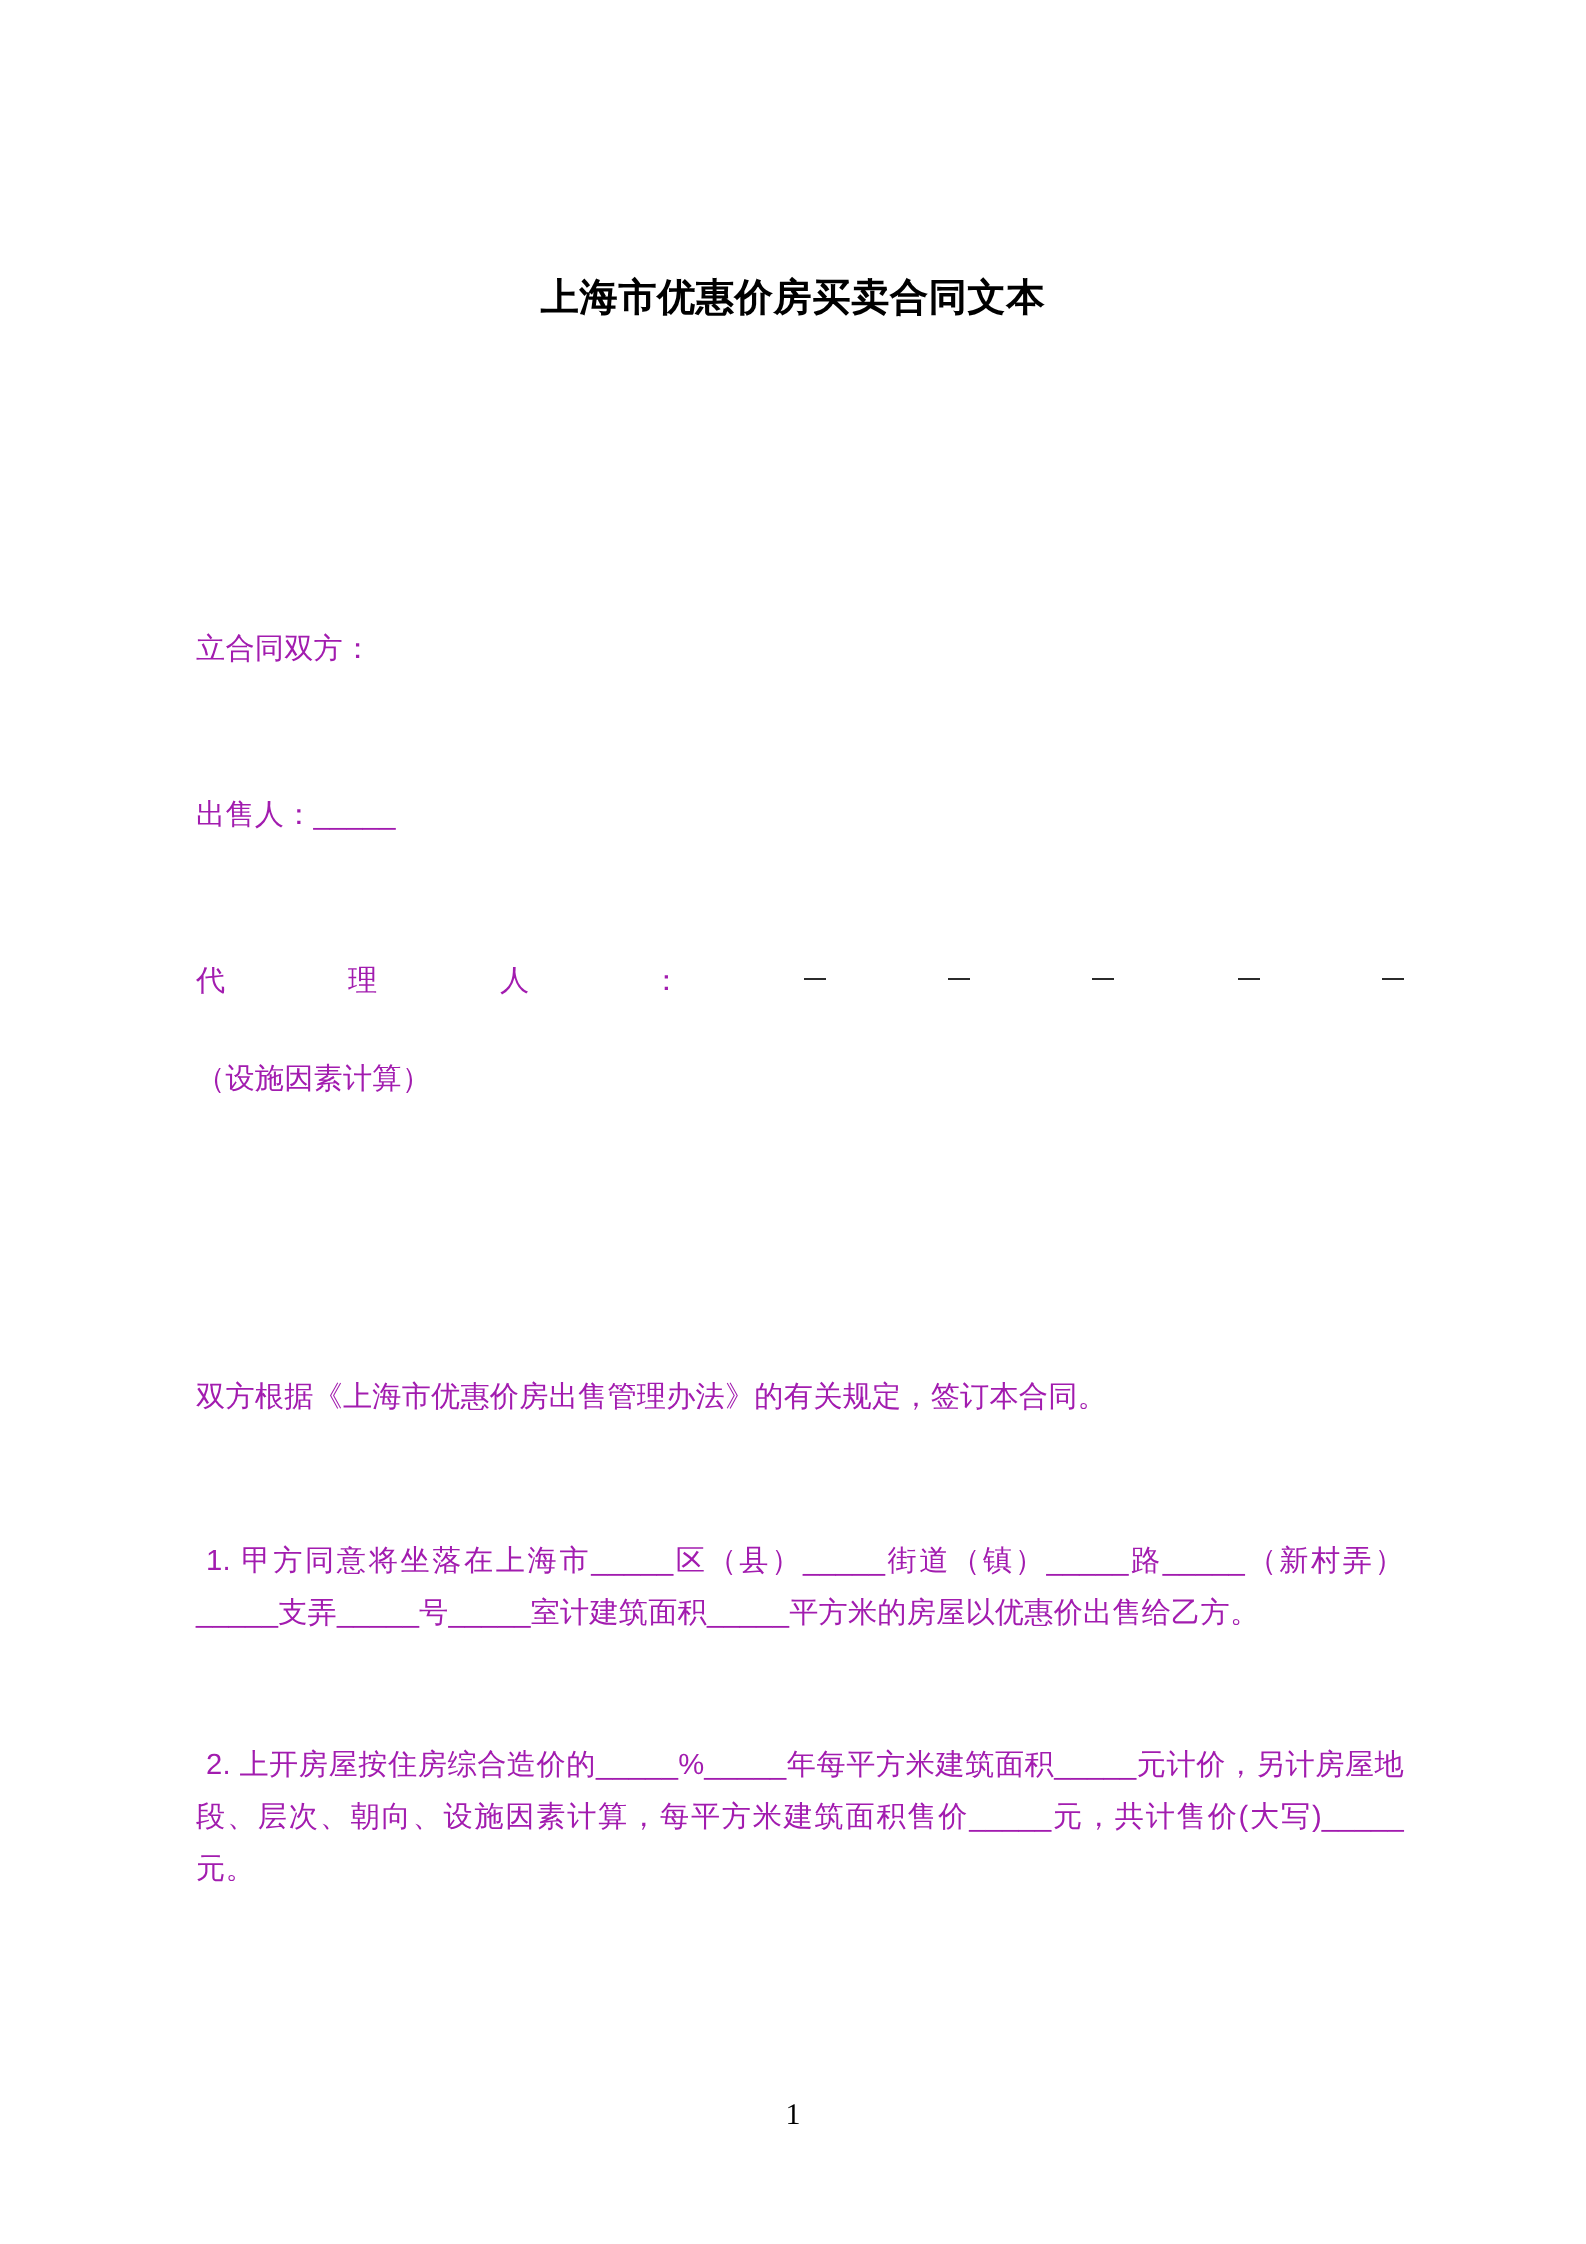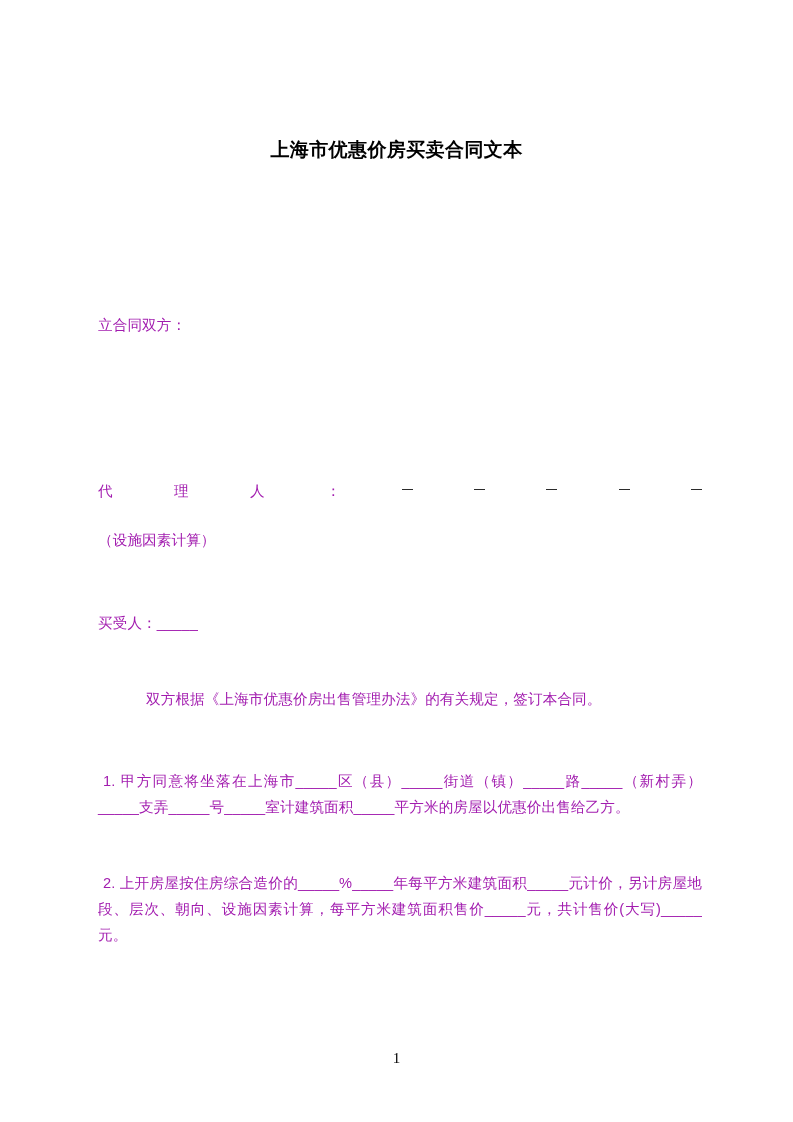--- a/index.html
+++ b/index.html
@@ -38,21 +38,21 @@
     line-height: 26px;
     color: #a21caf;
     letter-spacing: 0.1px;
     text-align: justify;
   }
   .block-party      { left: 98px; top: 312px; width: 604px; }
   .block-seller     { left: 98px; top: 395px; width: 604px; }
   .block-agent      { left: 98px; top: 478px; width: 604px; }
   .block-alias      { left: 98px; top: 527px; width: 604px; }
   .block-buyer      { left: 98px; top: 610px; width: 604px; }
-  .block-basis      { left: 98px; top: 686px; width: 604px; margin-left: 48px; }
+  .block-basis      { left: 98px; top: 686px; width: 604px; }
   .block-clause1    { left: 98px; top: 768px; width: 604px; }
   .block-clause2    { left: 98px; top: 870px; width: 604px; }
 
   
   .spread-line {
     display: flex;
     justify-content: space-between;
     width: 604px;
     font-size: 14.6px;
     line-height: 26px;
@@ -82,38 +82,38 @@
 </style>
 </head>
 <body>
 
 <div class="page">
 
   <div class="doc-title">上海市优惠价房买卖合同文本</div>
 
   <div class="para block-party">立合同双方：</div>
 
+  <div class="para block-seller">出售人：_____</div>
 
   <div class="para block-agent">
     <div class="spread-line">
       <span>代</span>
       <span>理</span>
       <span>人</span>
       <span>：</span>
       <span class="u-mark"></span>
       <span class="u-mark"></span>
       <span class="u-mark"></span>
       <span class="u-mark"></span>
       <span class="u-mark"></span>
     </div>
   </div>
 
   <div class="para block-alias">（设施因素计算）</div>
 
-  <div class="para block-buyer">买受人：_____</div>
 
   <div class="para block-basis">双方根据《上海市优惠价房出售管理办法》的有关规定，签订本合同。</div>
 
   <div class="para block-clause1 clause">1. 甲方同意将坐落在上海市_____区（县）_____街道（镇）_____路_____（新村弄）_____支弄_____号_____室计建筑面积_____平方米的房屋以优惠价出售给乙方。</div>
 
   <div class="para block-clause2 clause">2. 上开房屋按住房综合造价的_____%_____年每平方米建筑面积_____元计价，另计房屋地段、层次、朝向、设施因素计算，每平方米建筑面积售价_____元，共计售价(大写)_____元。</div>
 
   <div class="page-number">1</div>
 
 </div>

